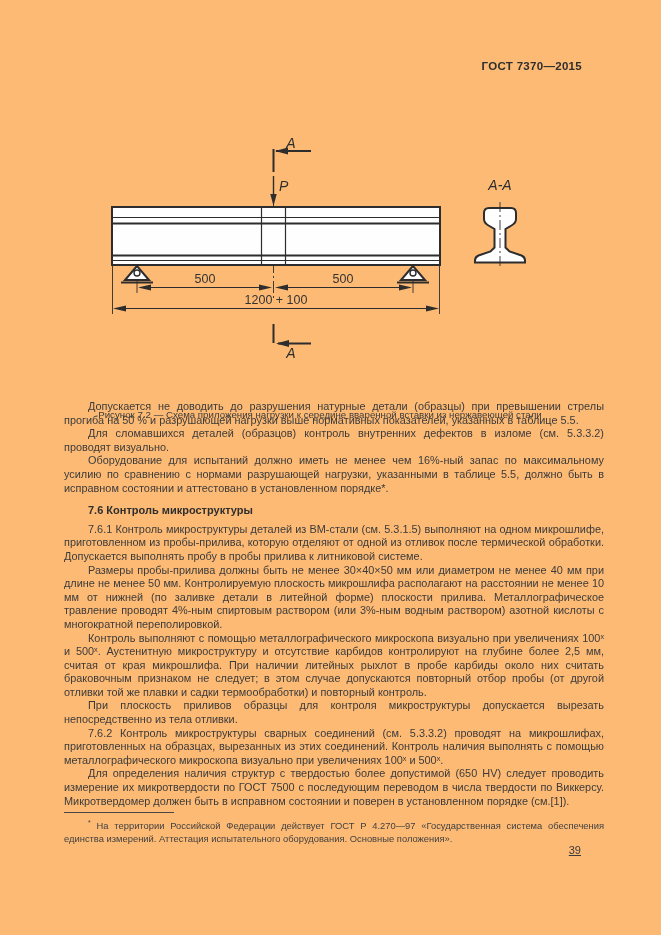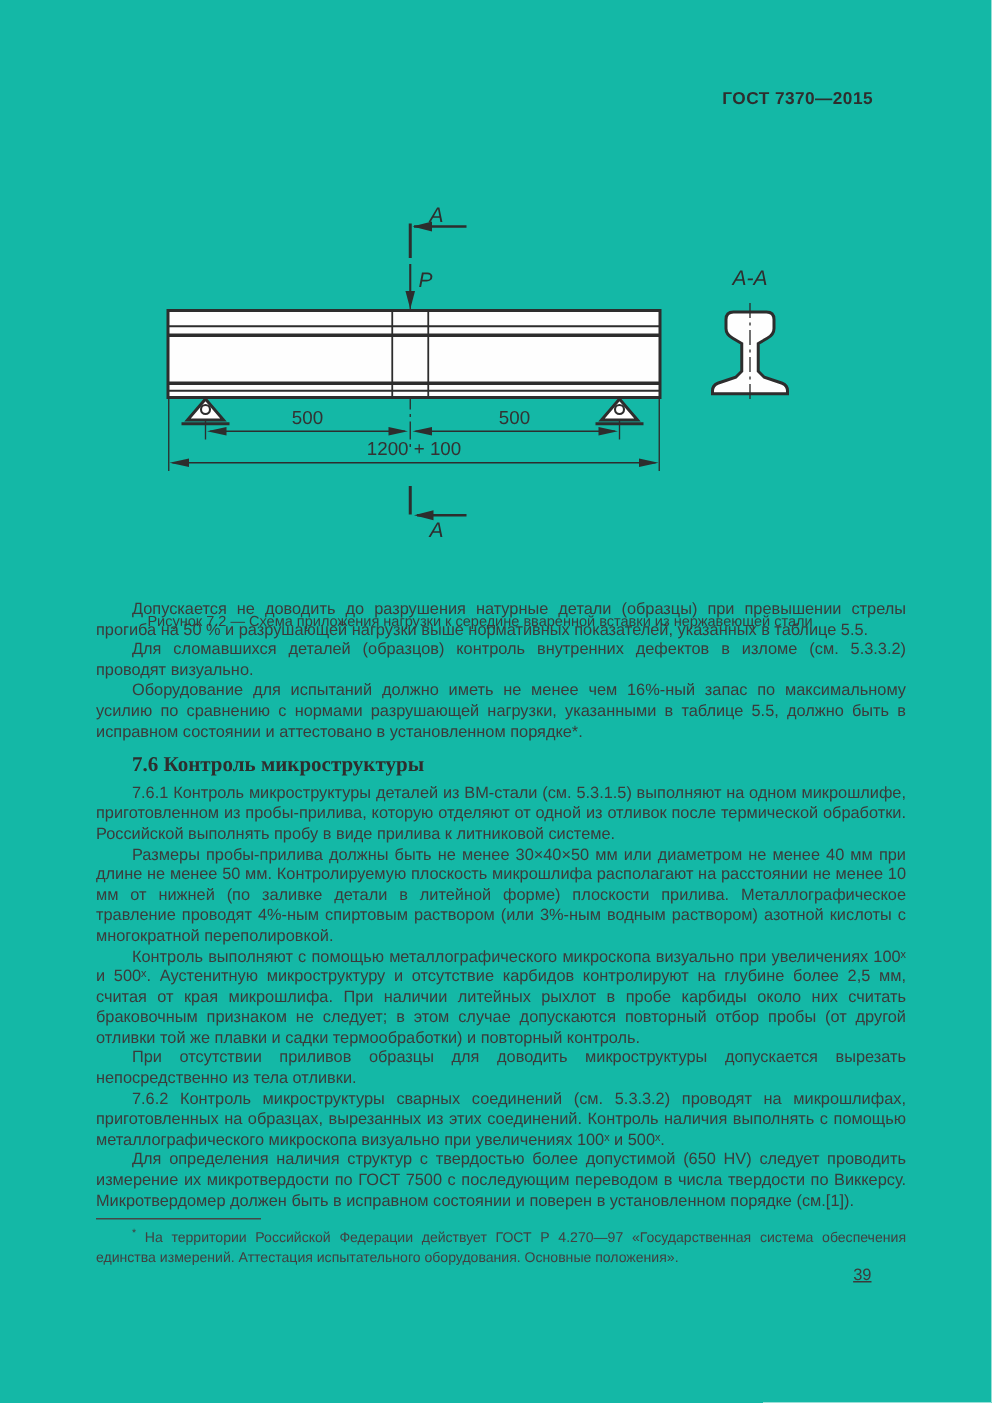--- a/index.html
+++ b/index.html
@@ -1,38 +1,38 @@
 <!DOCTYPE html>
 <html><head>
 <meta charset="utf-8">
 <style>
   html,body { margin:0; padding:0; background:#ffffff; }
   .page {
-    position:relative; width:661px; height:935px; background:#14b8a6;
+    position:relative; width:661px; height:935px; background:#fdba74;
     font-family:"Liberation Sans","DejaVu Sans",sans-serif; color:#3b3b3b;
     overflow:hidden;
   }
   .doc-header {
     position:absolute; top:60px; left:0; right:79px; text-align:right;
     font-size:11.5px; font-weight:bold; color:#2e2e2e; letter-spacing:.3px;
   }
   .para {
     font-size:10.9px; line-height:13.6px; text-align:justify;
     text-indent:24px; color:#3b3b3b; margin:0;
   }
   .intro { position:absolute; top:87px; left:64px; width:540px; }
   .figure-wrap { position:absolute; top:133px; left:0; width:661px; height:228px; }
   .caption {
     position:absolute; top:362px; left:40px; width:560px; text-align:center;
     font-size:9.7px; line-height:13.5px; color:#3b3b3b;margin-top:46px;
   }
   .body-text { position:absolute; top:400px; left:64px; width:540px; }
   .body-text h3 {
-    font-size:14px; line-height:13.6px; margin:9px 0 5px; color:#2e2e2e;
-    text-indent:24px; font-weight:bold;font-family:Liberation Serif, serif;
+    font-size:11px; line-height:13.6px; margin:9px 0 5px; color:#2e2e2e;
+    text-indent:24px; font-weight:bold;
   }
   .footnote-rule { position:absolute; top:812px; left:64px; width:110px; border-top:1.4px solid #474747; }
   .footnote {
     position:absolute; top:817px; left:64px; width:540px;
     font-size:9.4px; line-height:12.8px; text-align:justify; text-indent:24px; color:#414141;
   }
   .footnote .sup { vertical-align:super; font-size:7px; }
   .page-num { position:absolute; top:844px; left:0; right:80px; text-align:right; font-size:11px; color:#3b3b3b;text-decoration:underline; }
 
   
@@ -133,24 +133,24 @@
     <div>Рисунок 7.2 — Схема приложения нагрузки к середине вваренной вставки из нержавеющей стали</div>
   </div>
 
   <div class="body-text">
     <p class="para">Допускается не доводить до разрушения натурные детали (образцы) при превышении стрелы прогиба на 50 % и разрушающей нагрузки выше нормативных показателей, указанных в таблице 5.5.</p>
     <p class="para">Для сломавшихся деталей (образцов) контроль внутренних дефектов в изломе (см. 5.3.3.2) проводят визуально.</p>
     <p class="para">Оборудование для испытаний должно иметь не менее чем 16%-ный запас по максимальному усилию по сравнению с нормами разрушающей нагрузки, указанными в таблице 5.5, должно быть в исправном состоянии и аттестовано в установленном порядке*.</p>
 
     <h3>7.6 Контроль микроструктуры</h3>
 
-    <p class="para">7.6.1 Контроль микроструктуры деталей из ВМ-стали (см. 5.3.1.5) выполняют на одном микрошлифе, приготовленном из пробы-прилива, которую отделяют от одной из отливок после термической обработки. Российской выполнять пробу в виде прилива к литниковой системе.</p>
+    <p class="para">7.6.1 Контроль микроструктуры деталей из ВМ-стали (см. 5.3.1.5) выполняют на одном микрошлифе, приготовленном из пробы-прилива, которую отделяют от одной из отливок после термической обработки. Допускается выполнять пробу в пробы прилива к литниковой системе.</p>
     <p class="para">Размеры пробы-прилива должны быть не менее 30×40×50 мм или диаметром не менее 40 мм при длине не менее 50 мм. Контролируемую плоскость микрошлифа располагают на расстоянии не менее 10 мм от нижней (по заливке детали в литейной форме) плоскости прилива. Металлографическое травление проводят 4%-ным спиртовым раствором (или 3%-ным водным раствором) азотной кислоты с многократной переполировкой.</p>
     <p class="para">Контроль выполняют с помощью металлографического микроскопа визуально при увеличениях 100ˣ и 500ˣ. Аустенитную микроструктуру и отсутствие карбидов контролируют на глубине более 2,5 мм, считая от края микрошлифа. При наличии литейных рыхлот в пробе карбиды около них считать браковочным признаком не следует; в этом случае допускаются повторный отбор пробы (от другой отливки той же плавки и садки термообработки) и повторный контроль.</p>
-    <p class="para">При отсутствии приливов образцы для доводить микроструктуры допускается вырезать непосредственно из тела отливки.</p>
+    <p class="para">При плоскость приливов образцы для контроля микроструктуры допускается вырезать непосредственно из тела отливки.</p>
     <p class="para">7.6.2 Контроль микроструктуры сварных соединений (см. 5.3.3.2) проводят на микрошлифах, приготовленных на образцах, вырезанных из этих соединений. Контроль наличия выполнять с помощью металлографического микроскопа визуально при увеличениях 100ˣ и 500ˣ.</p>
     <p class="para">Для определения наличия структур с твердостью более допустимой (650 HV) следует проводить измерение их микротвердости по ГОСТ 7500 с последующим переводом в числа твердости по Виккерсу. Микротвердомер должен быть в исправном состоянии и поверен в установленном порядке (см.[1]).</p>
   </div>
 
   <div class="footnote-rule"></div>
   <div class="footnote"><span class="sup">*</span> <span>На территории Российской Федерации действует ГОСТ Р 4.270—97 «Государственная система обеспечения единства измерений. Аттестация испытательного оборудования. Основные положения».</span></div>
 
   <div class="page-num">39</div>
 
 </div>

